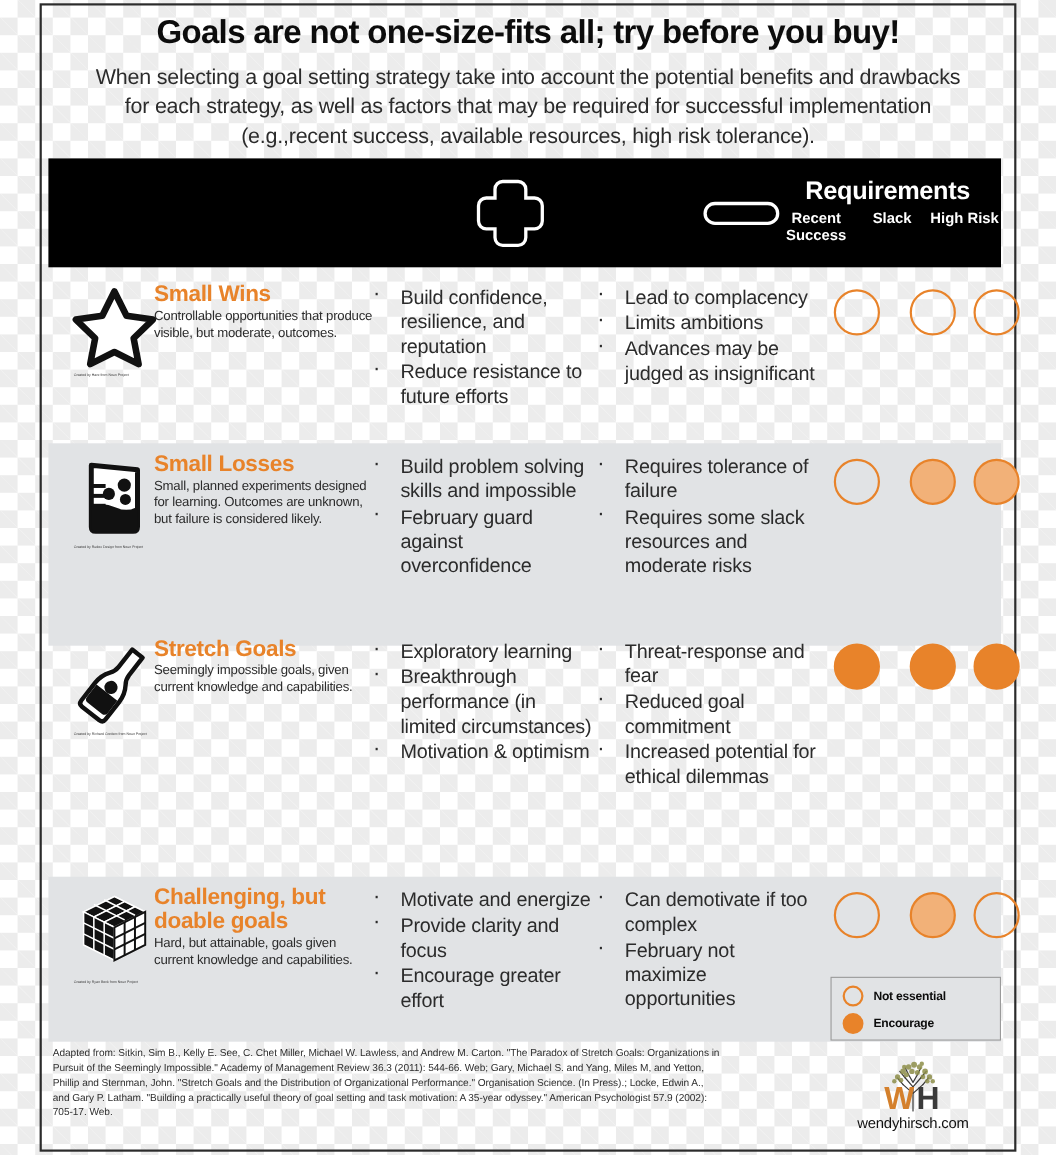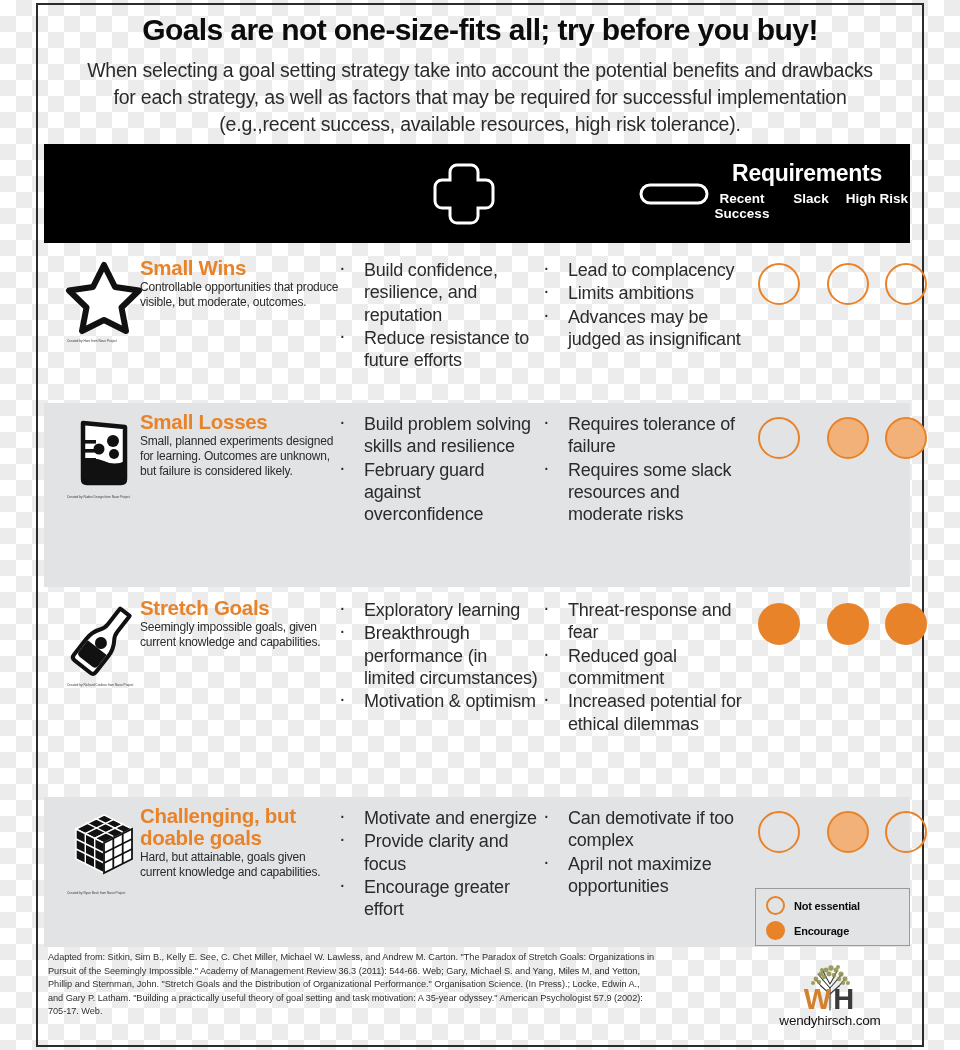--- a/index.html
+++ b/index.html
@@ -64,21 +64,21 @@
   }
   #req-col-0 { width:76px; }
   #req-col-1 { width:62px; text-align:center; padding-top:0px;}
   #req-col-2 { width:68px; text-align:right; padding-right:2px;}
 
   
   .row { position:absolute; left:44px; width:866px; }
   .row.shaded { background:#e1e3e5; }
   #row-0 { top:249px; height:142px; }
   #row-1 { top:403px; height:184px; }
-  #row-2 { top:589px; height:186px; }
+  #row-2 { top:571px; height:186px; }
   #row-3 { top:797px; height:150px; }
 
   .icon-cell {
     position:absolute; left:8px; top:10px;
     width:104px; display:flex; flex-direction:column;
     align-items:center;
   }
   .icon-cell .credit {
     margin-top:4px; font-size:3.2px; color:#3a3a3a;
     line-height:1.35; text-align:left; width:74px;
@@ -236,21 +236,21 @@
         <rect x="18" y="45" width="13" height="3.6" fill="#111"></rect>
       </svg>
       <div class="credit">Created by Rudex Design
 from Noun Project</div>
     </div>
     <div class="desc-cell">
       <div class="strat-name">Small Losses</div>
       <div class="strat-desc">Small, planned experiments designed for learning. Outcomes are unknown, but failure is considered likely.</div>
     </div>
     <ul class="bullets pro-cell">
-      <li>Build problem solving skills and resilience</li>
+      <li>Build problem solving skills and impossible</li>
       <li>February guard against overconfidence</li>
     </ul>
     <ul class="bullets con-cell">
       <li>Requires tolerance of failure</li>
       <li>Requires some slack resources and moderate risks</li>
     </ul>
     <div class="circles">
       <div class="circ circ-0"></div>
       <div class="circ circ-1 partial"></div>
       <div class="circ circ-2 partial"></div>
@@ -328,21 +328,21 @@
       <div class="strat-name">Challenging, but doable goals</div>
       <div class="strat-desc">Hard, but attainable, goals given current knowledge and capabilities.</div>
     </div>
     <ul class="bullets pro-cell">
       <li>Motivate and energize</li>
       <li>Provide clarity and focus</li>
       <li>Encourage greater effort</li>
     </ul>
     <ul class="bullets con-cell">
       <li>Can demotivate if too complex</li>
-      <li>April not maximize opportunities</li>
+      <li>February not maximize opportunities</li>
     </ul>
     <div class="circles">
       <div class="circ circ-0"></div>
       <div class="circ circ-1 partial"></div>
       <div class="circ circ-2"></div>
     </div>
   </div>
 
   <div id="legend">
     <div class="leg-row">

